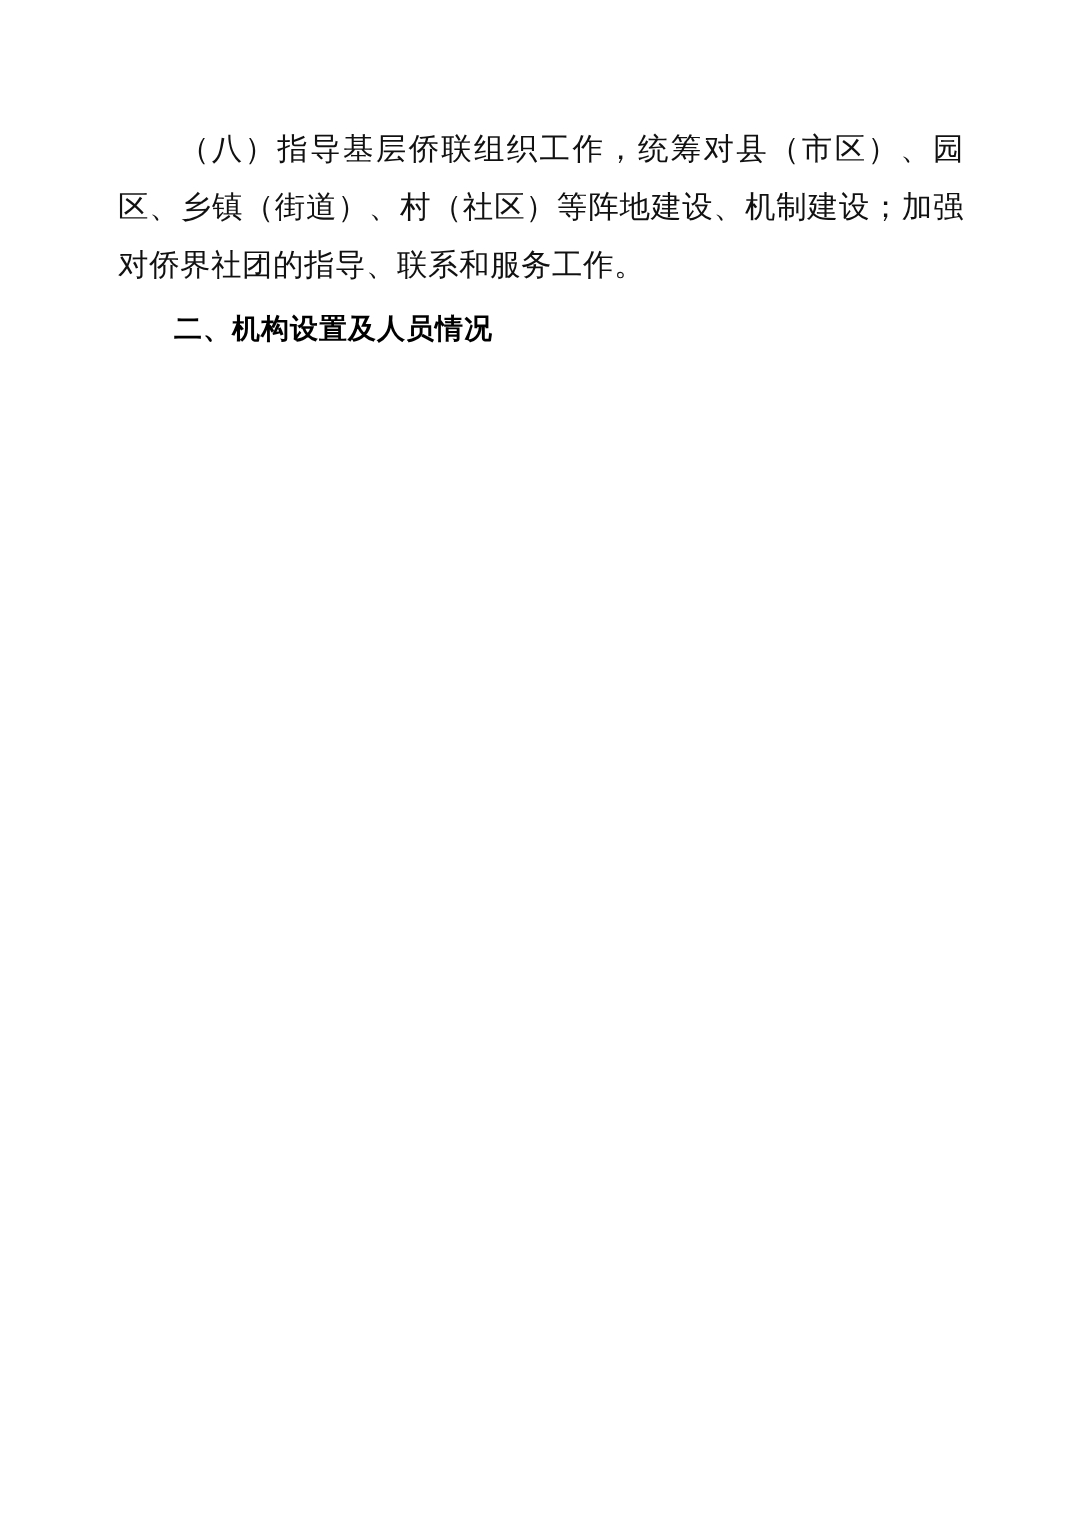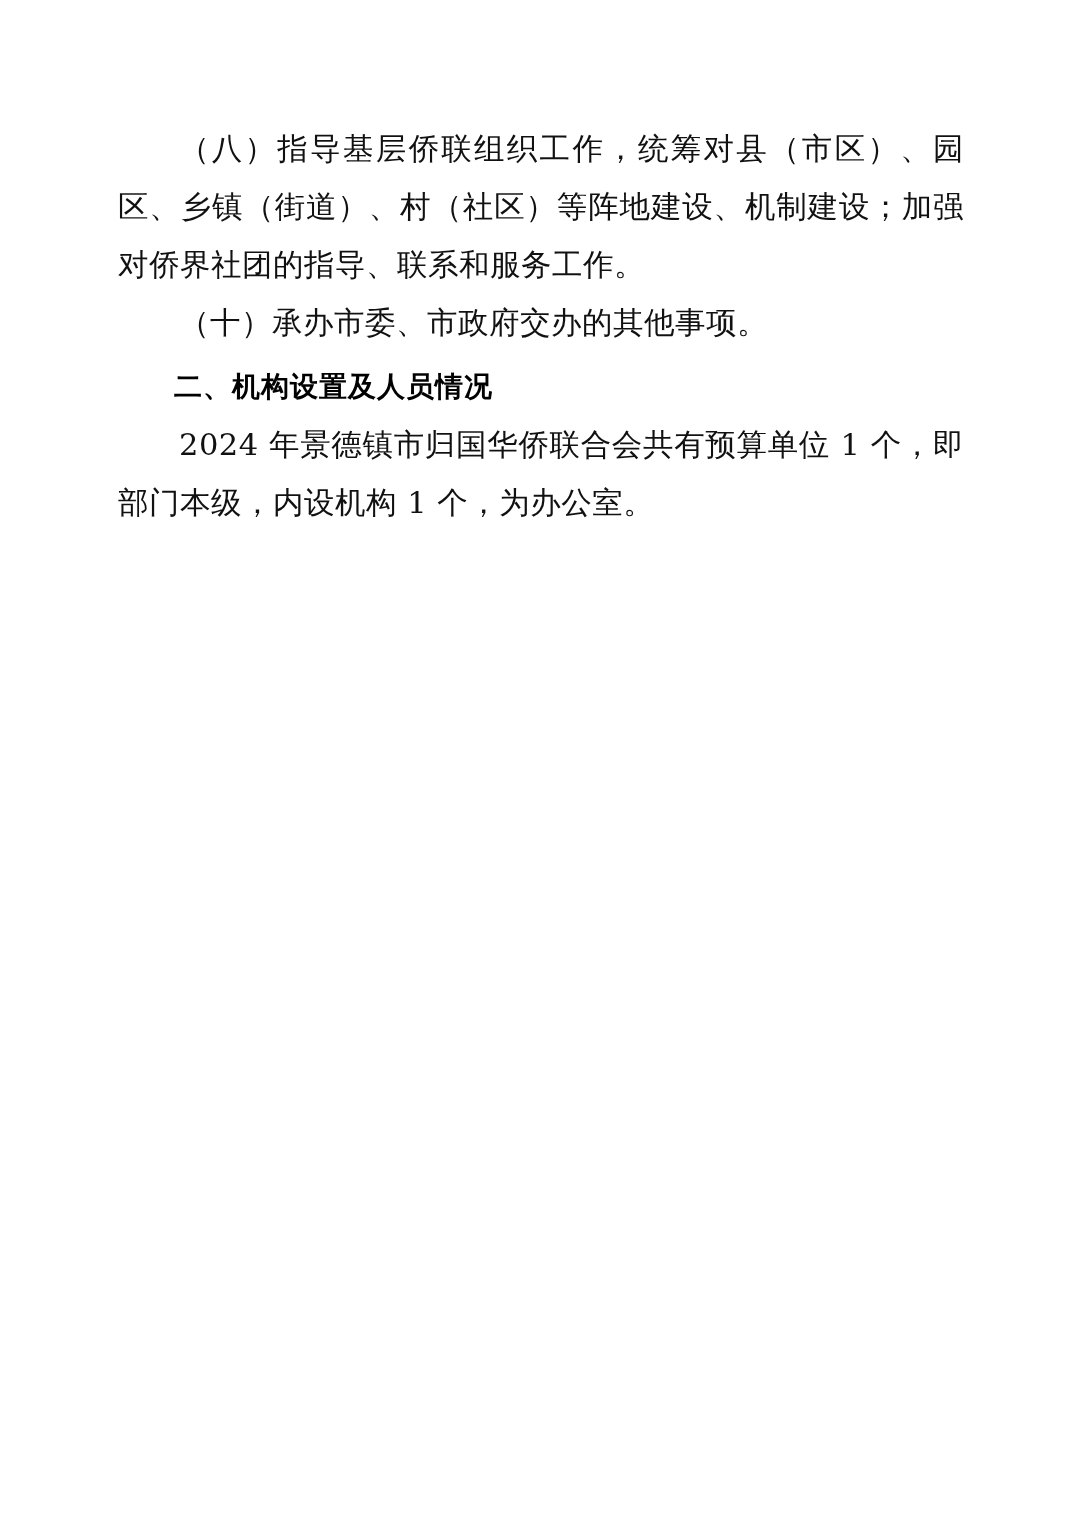--- a/index.html
+++ b/index.html
@@ -51,21 +51,19 @@
 </style>
 </head>
 <body>
 
 <div class="page">
   <div class="doc-body">
 
     <p class="para">（八）指导基层侨联组织工作，统筹对县（市区）、园区、乡镇（街道）、村（社区）等阵地建设、机制建设；加强对侨界社团的指导、联系和服务工作。</p>
 
 
-    <p class="para">（十）承办市委、市政府交办的其他事项。</p>
 
     <h2 class="section-heading">二、机构设置及人员情况</h2>
 
-    <p class="para">2024 年景德镇市归国华侨联合会共有预算单位 1 个，即部门本级，内设机构 1 个，为办公室。</p>
 
 
   </div>
 </div>
 
 </body></html>

